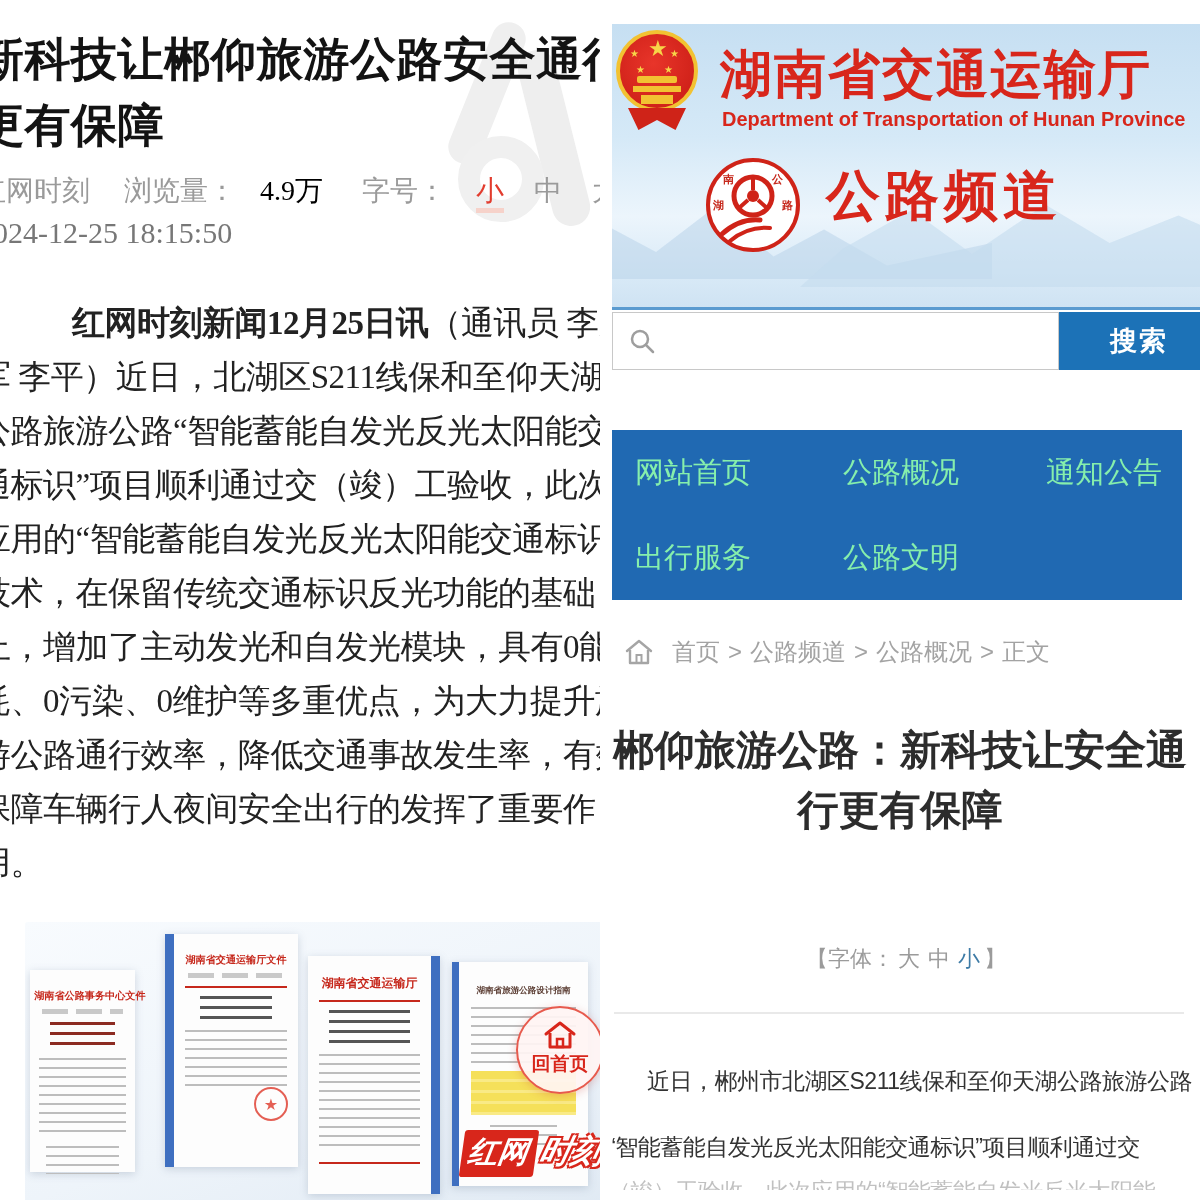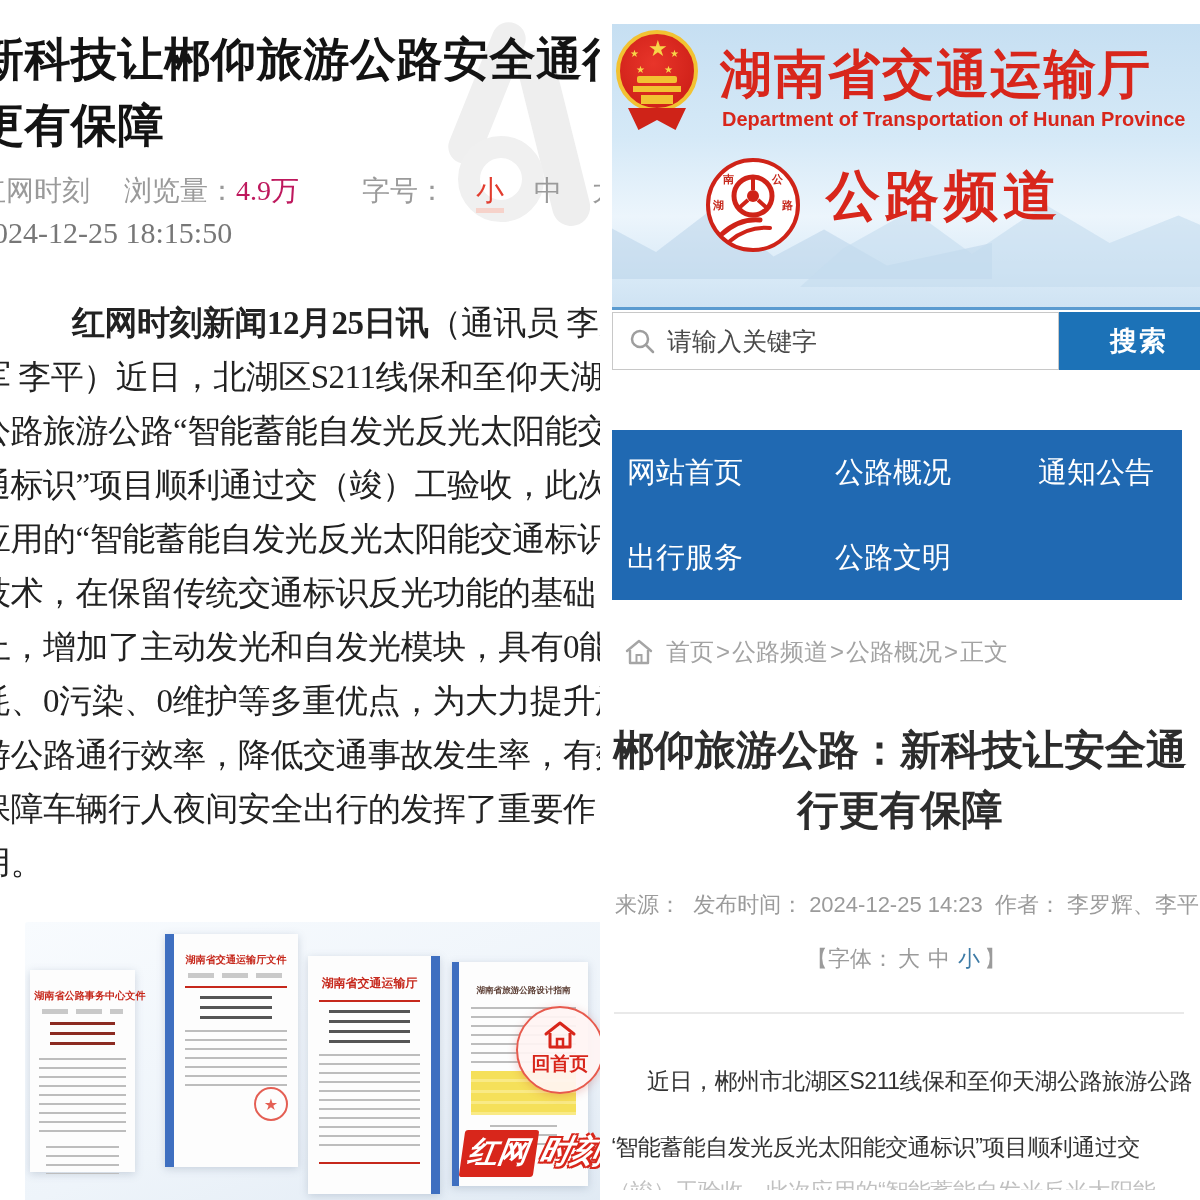--- a/index.html
+++ b/index.html
@@ -14,21 +14,21 @@
   .lp-wm { position:absolute; left:440px; top:18px; width:190px; height:215px; z-index:0; }
   .lp-wm .wmb1 { position:absolute; left:30px; top:0; width:34px; height:150px; background:#efefef; border-radius:18px; transform:rotate(22deg); }
   .lp-wm .wmb2 { position:absolute; left:95px; top:30px; width:38px; height:180px; background:#eeeeee; border-radius:20px; transform:rotate(-14deg); }
   .lp-wm .wmb3 { position:absolute; left:18px; top:118px; width:86px; height:86px; border:22px solid #f0f0f0; border-radius:50%; }
 
   .lp-title { position:relative; z-index:1; margin-top:26px; font-weight:bold; font-size:46px; line-height:66px;
               color:#131313; white-space:nowrap; letter-spacing:0.5px; }
   .lp-metarow { position:relative; z-index:1; margin-top:14px; width:642px; display:flex; justify-content:space-between; align-items:baseline;
                 font-family:"Liberation Serif","DejaVu Serif",serif; font-size:28px; color:#9a9a9a; white-space:nowrap; }
   .lp-meta-left .gap { display:inline-block; width:34px; }
-  .lp-meta-views { color:#be185d; }
+  .lp-meta-views { color:#000000;margin-left:24px; }
   .lp-sizer span.opt { margin-left:30px; cursor:pointer; }
   .lp-sizer .active { color:#e23c2e; border-bottom:5px solid #f6d2ca; padding-bottom:2px; }
   .lp-date { position:relative; z-index:1; margin-top:6px; font-family:"Liberation Serif","DejaVu Serif",serif;
              font-size:30px; color:#777; white-space:nowrap; }
 
   .lp-body { position:relative; z-index:1; margin-top:46px; font-family:"Liberation Serif","DejaVu Serif",serif;
              font-size:33px; line-height:54px; color:#222; letter-spacing:-0.5px; }
   .lp-body .bl { white-space:nowrap; }
   .lp-body .first { padding-left:94px; }
   .lp-body .lead { font-weight:bold; }
@@ -101,23 +101,23 @@
   .search-box { position:absolute; left:0; top:312px; width:447px; height:58px; background:#fff; border:1px solid #c8c8c8;
                 display:flex; align-items:center; padding-left:16px; }
   .search-box input { border:none; outline:none; font-size:25px; color:#333; margin-left:12px; width:350px; background:transparent;
                       font-family:"Liberation Sans","DejaVu Sans",sans-serif; }
   .search-box input::placeholder { color:#4a4a4a; opacity:1; }
   .search-btn { position:absolute; left:447px; top:312px; width:160px; height:58px; background:#1c72b7; color:#fff;
                 font-size:27px; font-weight:bold; border:none; text-align:center; line-height:58px; cursor:pointer; letter-spacing:2px; }
 
   .nav { position:absolute; left:0; top:430px; width:570px; height:170px; background:#2069b2;
          display:grid; grid-template-columns:208px 203px 159px; grid-template-rows:85px 85px; }
-  .nav .item { color:#ffffff; font-size:29px; line-height:85px; padding-left:15px; white-space:nowrap; cursor:pointer; }
-
-  .crumbs { position:absolute; left:12px; top:634px; height:36px; display:flex; align-items:center; color:#a3a3a3; font-size:24px; white-space:nowrap; }
+  .nav .item { color:#86efac; font-size:29px; line-height:85px; padding-left:23px; white-space:nowrap; cursor:pointer; }
+
+  .crumbs { position:absolute; left:12px; top:634px; height:36px; display:flex; align-items:center; color:#a3a3a3; font-size:24px; white-space:nowrap;gap:6px; }
   .crumbs svg { margin-right:12px; }
   .crumbs .sep { margin:0 2px; }
 
   .rp-title { position:absolute; left:0; top:720px; width:576px; text-align:center; color:#2c2c2c;
               font-weight:bold; font-size:41px; line-height:60px; }
   .rp-meta { position:absolute; left:0; top:890px; width:588px; text-align:center; color:#9b9b9b; font-size:22px; white-space:nowrap; }
   .rp-meta span { margin:0 3px; }
   .rp-fontrow { position:absolute; left:0; top:944px; width:588px; text-align:center; color:#9b9b9b; font-size:22px; }
   .rp-fontrow .fopt { margin:0 4px; cursor:pointer; }
   .rp-fontrow .fsmall { color:#3e7ba6; }
@@ -249,21 +249,20 @@
         <span class="wch" style="right:3px; top:36px;">路</span>
       </div>
       <div class="channel-cn">公路频道</div>
     </div>
 
     <div class="search-box">
       <svg width="26" height="26" viewBox="0 0 26 26">
         <circle cx="11" cy="11" r="8" fill="none" stroke="#9e9e9e" stroke-width="2.5"></circle>
         <line x1="17" y1="17" x2="24" y2="24" stroke="#9e9e9e" stroke-width="2.5" stroke-linecap="round"></line>
       </svg>
-      <input type="text" placeholder="请输入关键字" style="">
     </div>
     <div class="search-btn">搜索</div>
 
     <div class="nav">
       <div class="item">网站首页</div>
       <div class="item">公路概况</div>
       <div class="item">通知公告</div>
       <div class="item">出行服务</div>
       <div class="item">公路文明</div>
     </div>
@@ -281,25 +280,20 @@
         <span>公路概况</span>
         <span class="sep"> &gt; </span>
         <span>正文</span>
     </div>
 
     <div class="rp-title">
       <div>郴仰旅游公路：新科技让安全通</div>
       <div>行更有保障</div>
     </div>
 
-    <div class="rp-meta">
-      <span>来源：</span>
-      <span>发布时间：</span><span>2024-12-25 14:23</span>
-      <span>作者：</span><span>李罗辉、李平</span>
-    </div>
 
     <div class="rp-fontrow">
       <span>【</span><span>字体：</span><span class="fopt">大</span><span class="fopt">中</span><span class="fopt fsmall">小</span><span>】</span>
     </div>
 
     <div class="rp-divider"></div>
 
     <div class="rp-body rp-b1">近日，郴州市北湖区S211线保和至仰天湖公路旅游公路</div>
     <div class="rp-body rp-b2">“智能蓄能自发光反光太阳能交通标识”项目顺利通过交</div>
     <div class="rp-body rp-b3">（竣）工验收，此次应用的“智能蓄能自发光反光太阳能</div>

